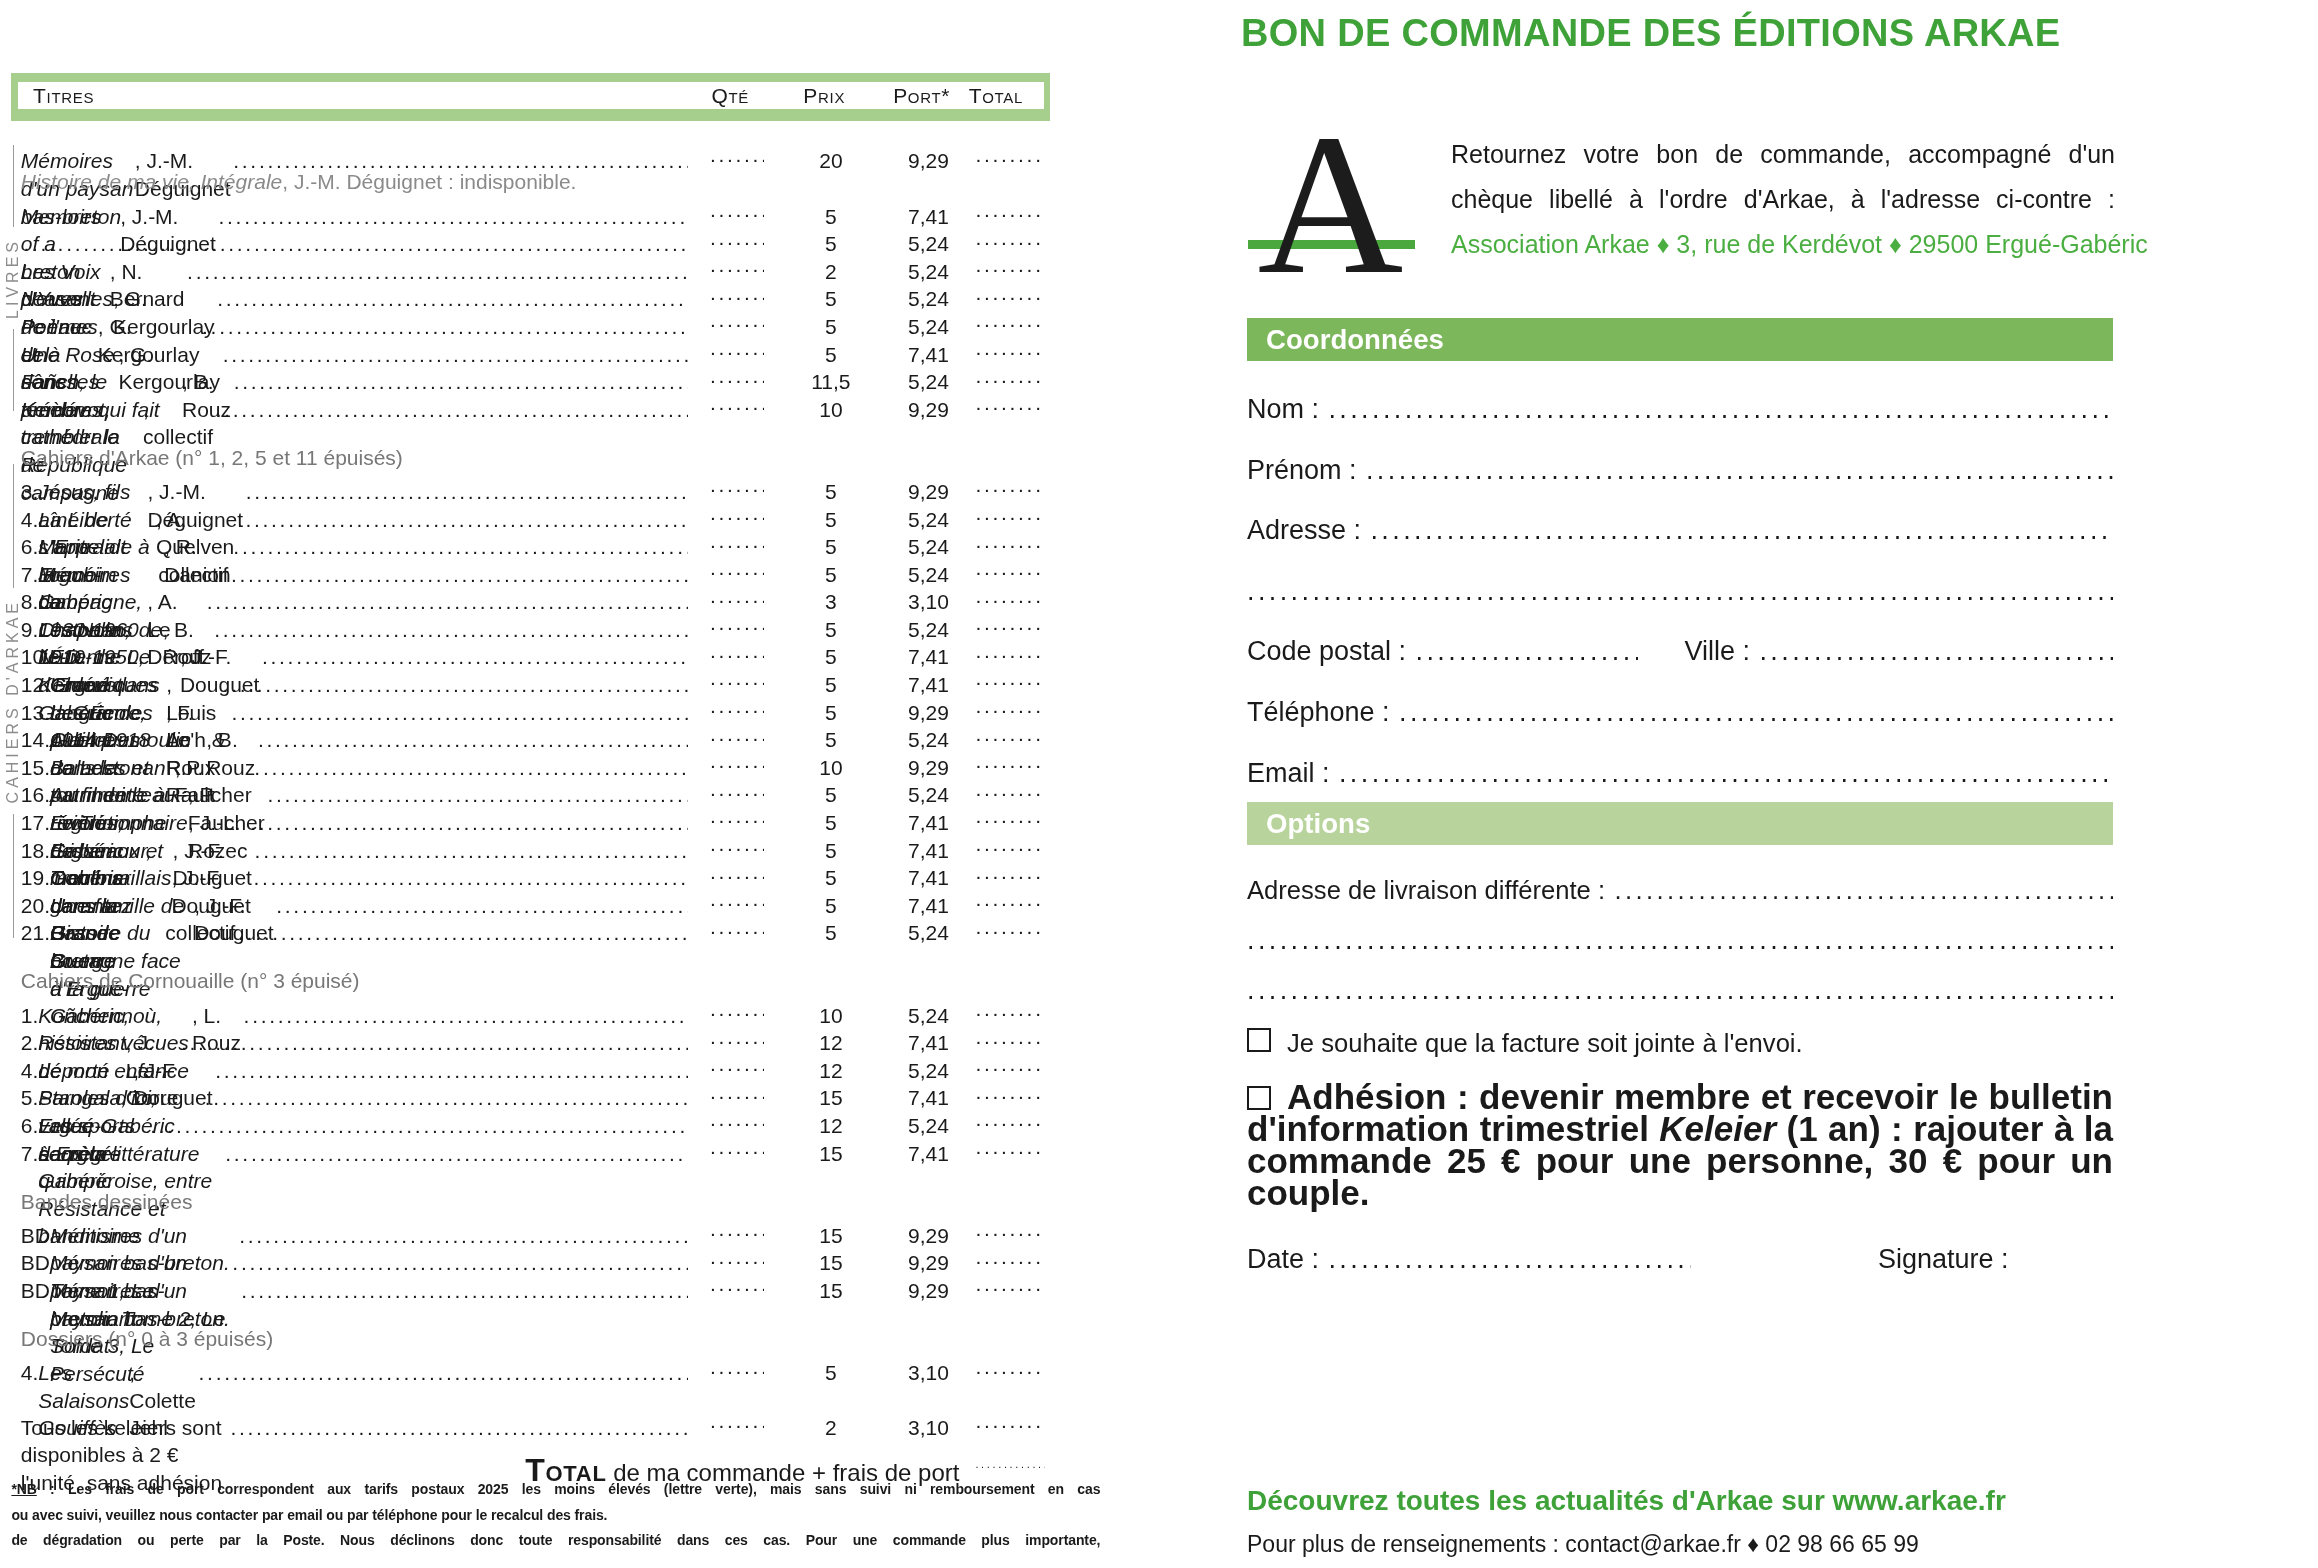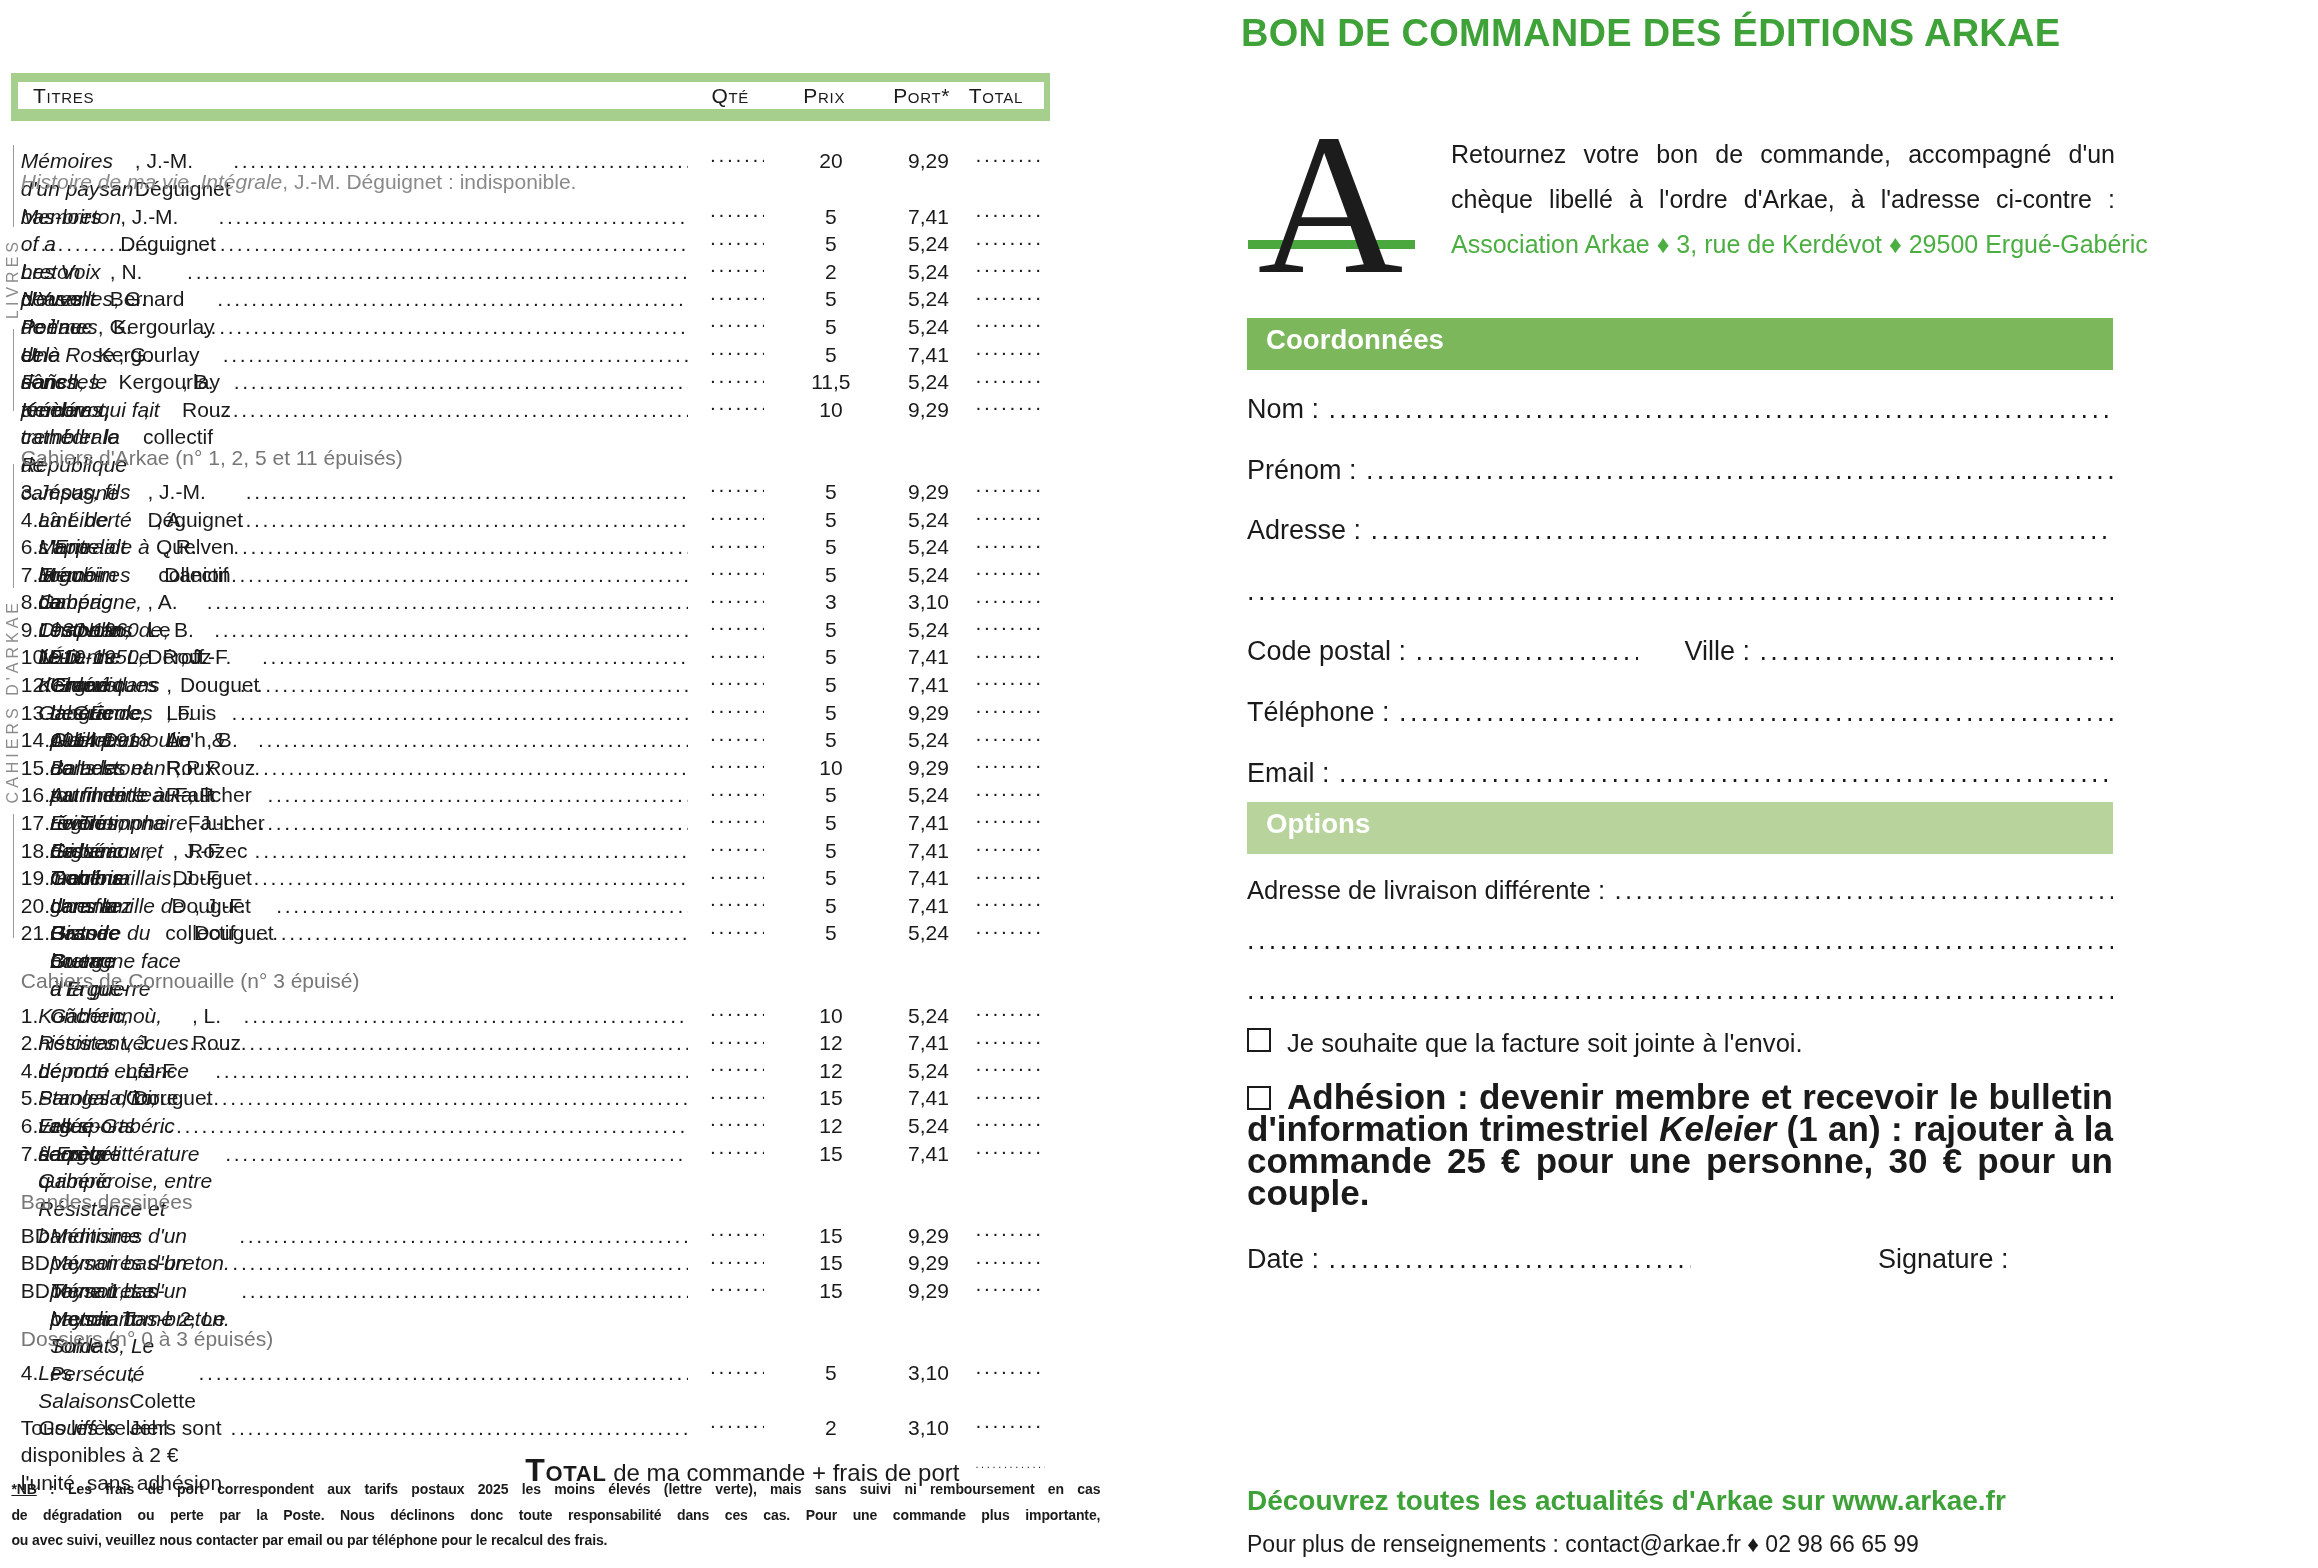--- a/index.html
+++ b/index.html
@@ -44,21 +44,21 @@
   .fn-line.last{text-align:left;text-align-last:left;}
   .nb{text-decoration:underline;}
   
   .r-title{position:absolute;left:1241px;top:12px;width:874px;font-size:38px;font-weight:bold;color:var(--title-green);letter-spacing:0.3px;white-space:nowrap;}
   .logo{position:absolute;left:1248px;top:118px;width:169px;height:175px;}
   .logo-bar{position:absolute;left:0;top:122px;width:167px;height:8.7px;background:var(--bar-green);}
   .logo-a{position:absolute;left:9.4px;top:-8px;font-family:"Liberation Serif",serif;font-size:202px;line-height:188px;color:#1c1c1c;}
   .intro{position:absolute;left:1451px;top:132px;width:664px;font-size:25px;}
   .intro-line{height:45px;line-height:45px;text-align:justify;text-align-last:justify;white-space:nowrap;}
   .intro-addr{height:45px;line-height:45px;color:var(--address-green);white-space:nowrap;text-align:center;}
-  .band{position:absolute;left:1247px;width:866px;height:52px;line-height:43px;color:#fff;font-size:27.6px;font-weight:bold;padding-left:0;}
+  .band{position:absolute;left:1247px;width:866px;height:43px;line-height:43px;color:#fff;font-size:27.6px;font-weight:bold;padding-left:0;}
   .band span{padding-left:19px;}
   .band.coord{top:318px;background:var(--coord-band);}
   .band.opts{top:802px;background:var(--options-band);}
   .frow{position:absolute;left:1247px;width:866px;height:32px;display:flex;align-items:baseline;font-size:27px;line-height:32px;}
   .flabel{flex:0 0 auto;padding-right:9.4px;text-align:right;}
   .fleader{flex:1 1 auto;min-width:0;overflow:hidden;white-space:nowrap;}
   .fleader::after{content:"..........................................................................................................";letter-spacing:3.4px;}
   .fgap{flex:0 0 47px;}
   .fd330{flex:0 0 222px;}
   .fd540{flex:0 0 363px;}
@@ -537,22 +537,22 @@
   <span class="vline"></span>
 </div>
 <div class="vlabel" style="top:464px;height:474px;">
   <span class="vline"></span>
   <span class="vtxt">cahiers d'arkae</span>
   <span class="vline"></span>
 </div>
 
 <div class="footnote">
   <div class="fn-line"><span class="nb">*NB</span><span> : Les frais de port correspondent aux tarifs postaux 2025 les moins élevés (lettre verte), mais sans suivi ni remboursement en cas</span></div>
+  <div class="fn-line last">ou avec suivi, veuillez nous contacter par email ou par téléphone pour le recalcul des frais.</div>
   <div class="fn-line">de dégradation ou perte par la Poste. Nous déclinons donc toute responsabilité dans ces cas. Pour une commande plus importante,</div>
-  <div class="fn-line last">ou avec suivi, veuillez nous contacter par email ou par téléphone pour le recalcul des frais.</div>
 </div>
 
 <div class="r-title">BON DE COMMANDE DES ÉDITIONS ARKAE</div>
 
 <div class="logo">
   <div class="logo-bar"></div>
   <div class="logo-a">A</div>
 </div>
 
 <div class="intro">

